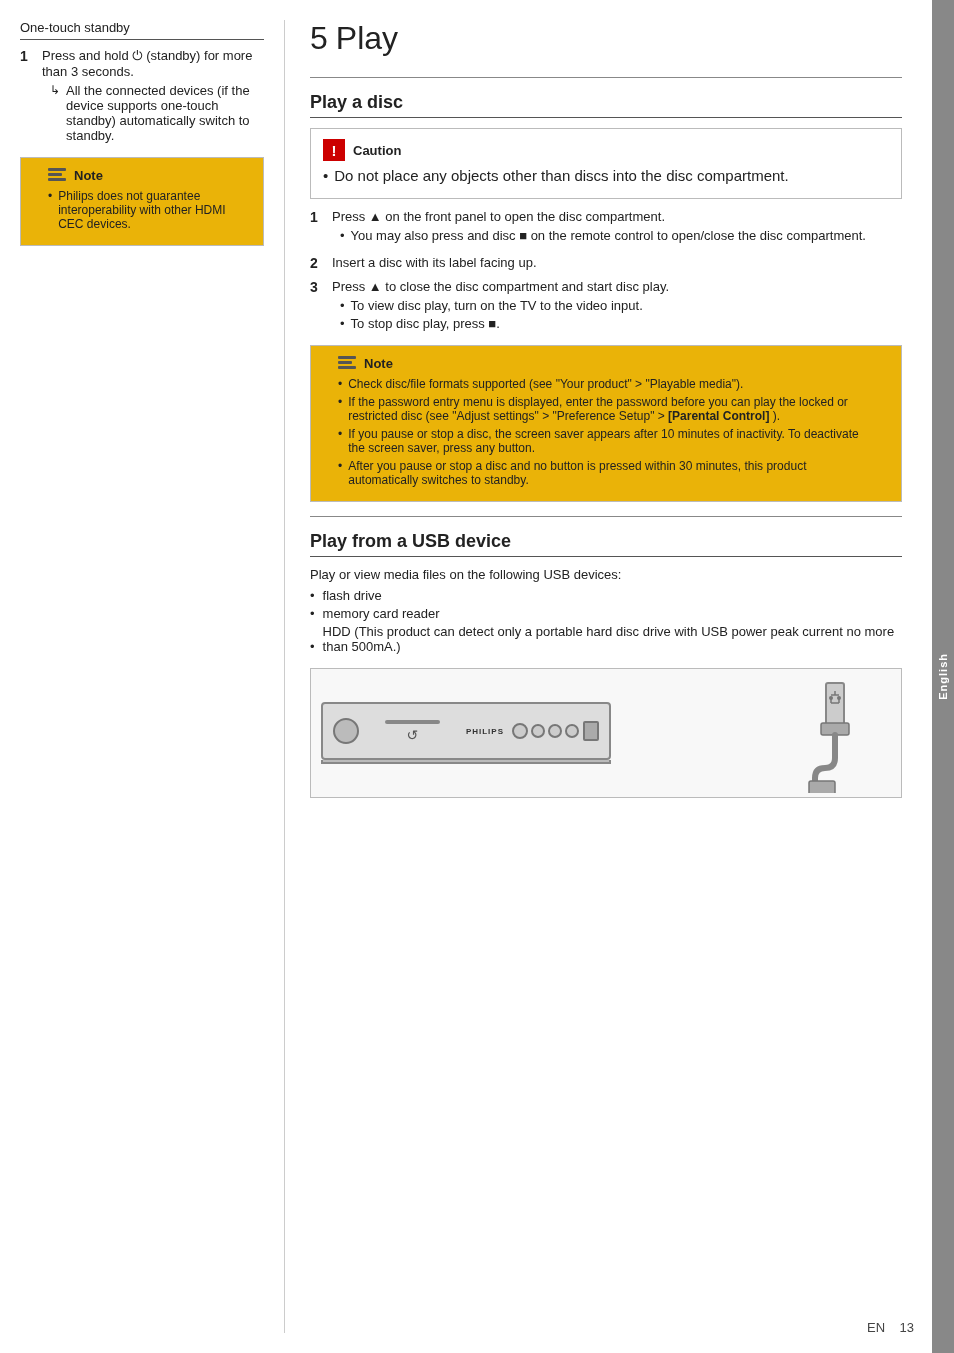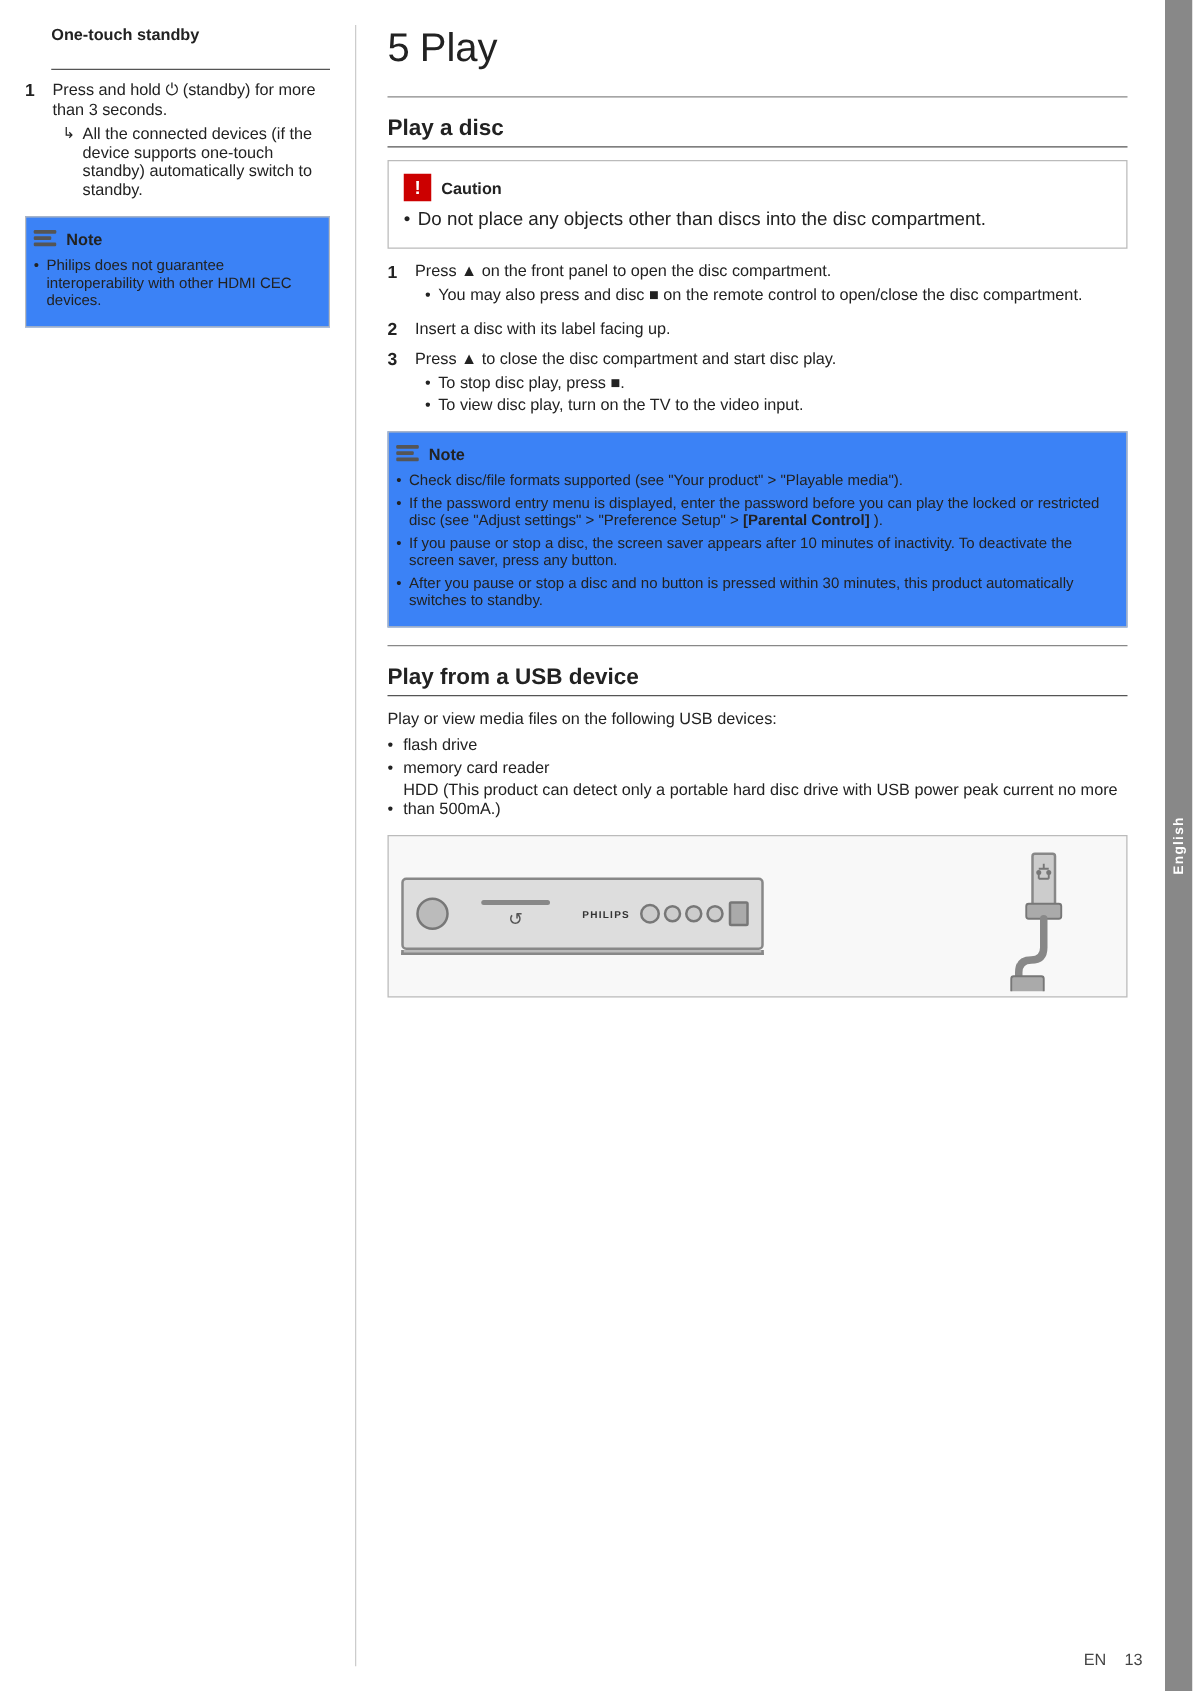--- a/index.html
+++ b/index.html
@@ -58,25 +58,24 @@
 
     
     .right-col {
       flex: 1;
       padding-left: 25px;
     }
 
     
     .section-title-small {
       font-size: 13px;
-      font-weight: bold;
+      font-weight: normal;
       margin-bottom: 8px;
       border-bottom: 1px solid #555;
-      padding-bottom: 20px;
-      margin-left: 21px;
+      padding-bottom: 4px;
     }
 
     .chapter-title {
       font-size: 32px;
       font-weight: normal;
       margin-bottom: 6px;
     }
 
     .chapter-number {
       font-size: 32px;
@@ -143,23 +142,23 @@
     }
     .arrow-list li::before {
       content: "↳";
       margin-right: 6px;
       font-size: 12px;
     }
 
     
     .note-box {
       border: 1px solid #bbb;
-      padding: 10px 6px;
+      padding: 10px 27px;
       margin: 10px 0;
-      background: #3b82f6;
+      background: #eab308;
     }
     .note-header {
       display: flex;
       align-items: center;
       margin-bottom: 6px;
     }
     .note-icon {
       display: flex;
       flex-direction: column;
       justify-content: center;
@@ -378,24 +377,24 @@
               <span>Insert a disc with its label facing up.</span>
             </div>
           </li>
 
           <li style="margin-bottom:8px;">
             <span class="num-label">3</span>
             <div class="num-content">
               <span>Press ▲ to close the disc compartment and start disc play.</span>
               <ul class="sub-list">
                 <li>
-                  <span>To stop disc play, press ■.</span>
+                  <span>To view disc play, turn on the TV to the video input.</span>
                 </li>
                 <li>
-                  <span>To view disc play, turn on the TV to the video input.</span>
+                  <span>To stop disc play, press ■.</span>
                 </li>
               </ul>
             </div>
           </li>
         </ul>
 
         <div class="note-box">
           <div class="note-header">
             <div class="note-icon">
               <div class="bar bar1"></div>

